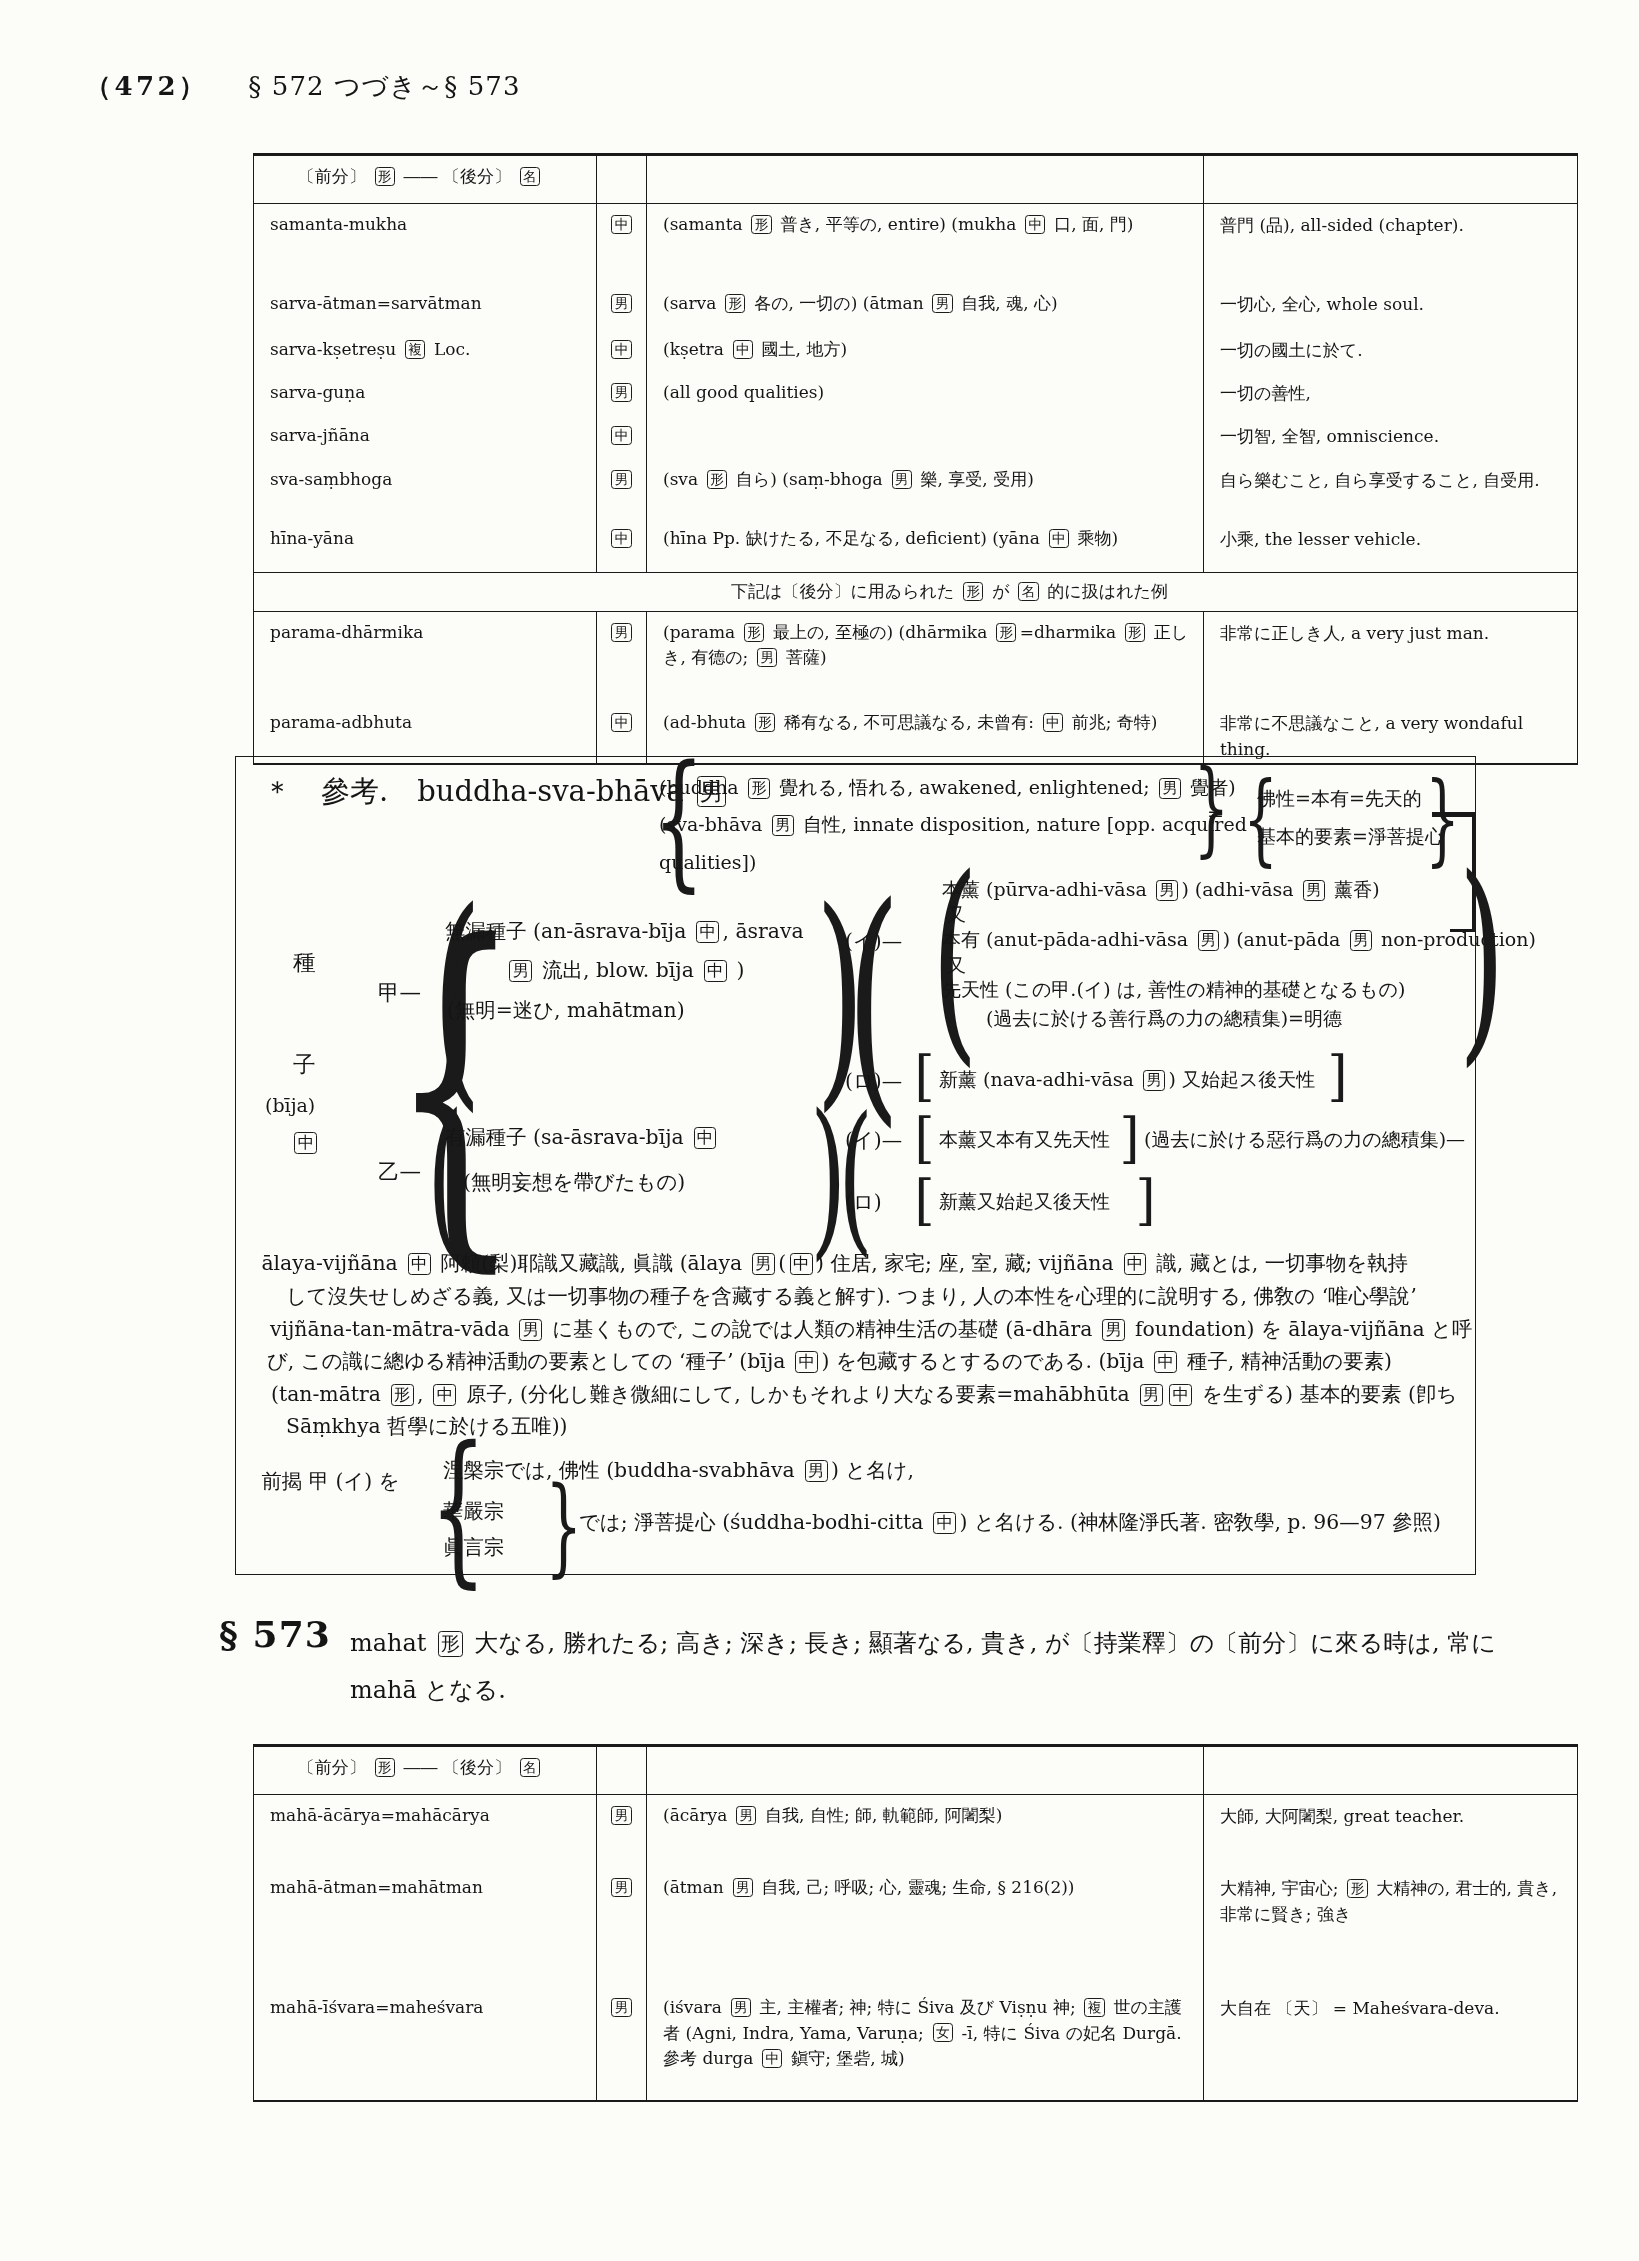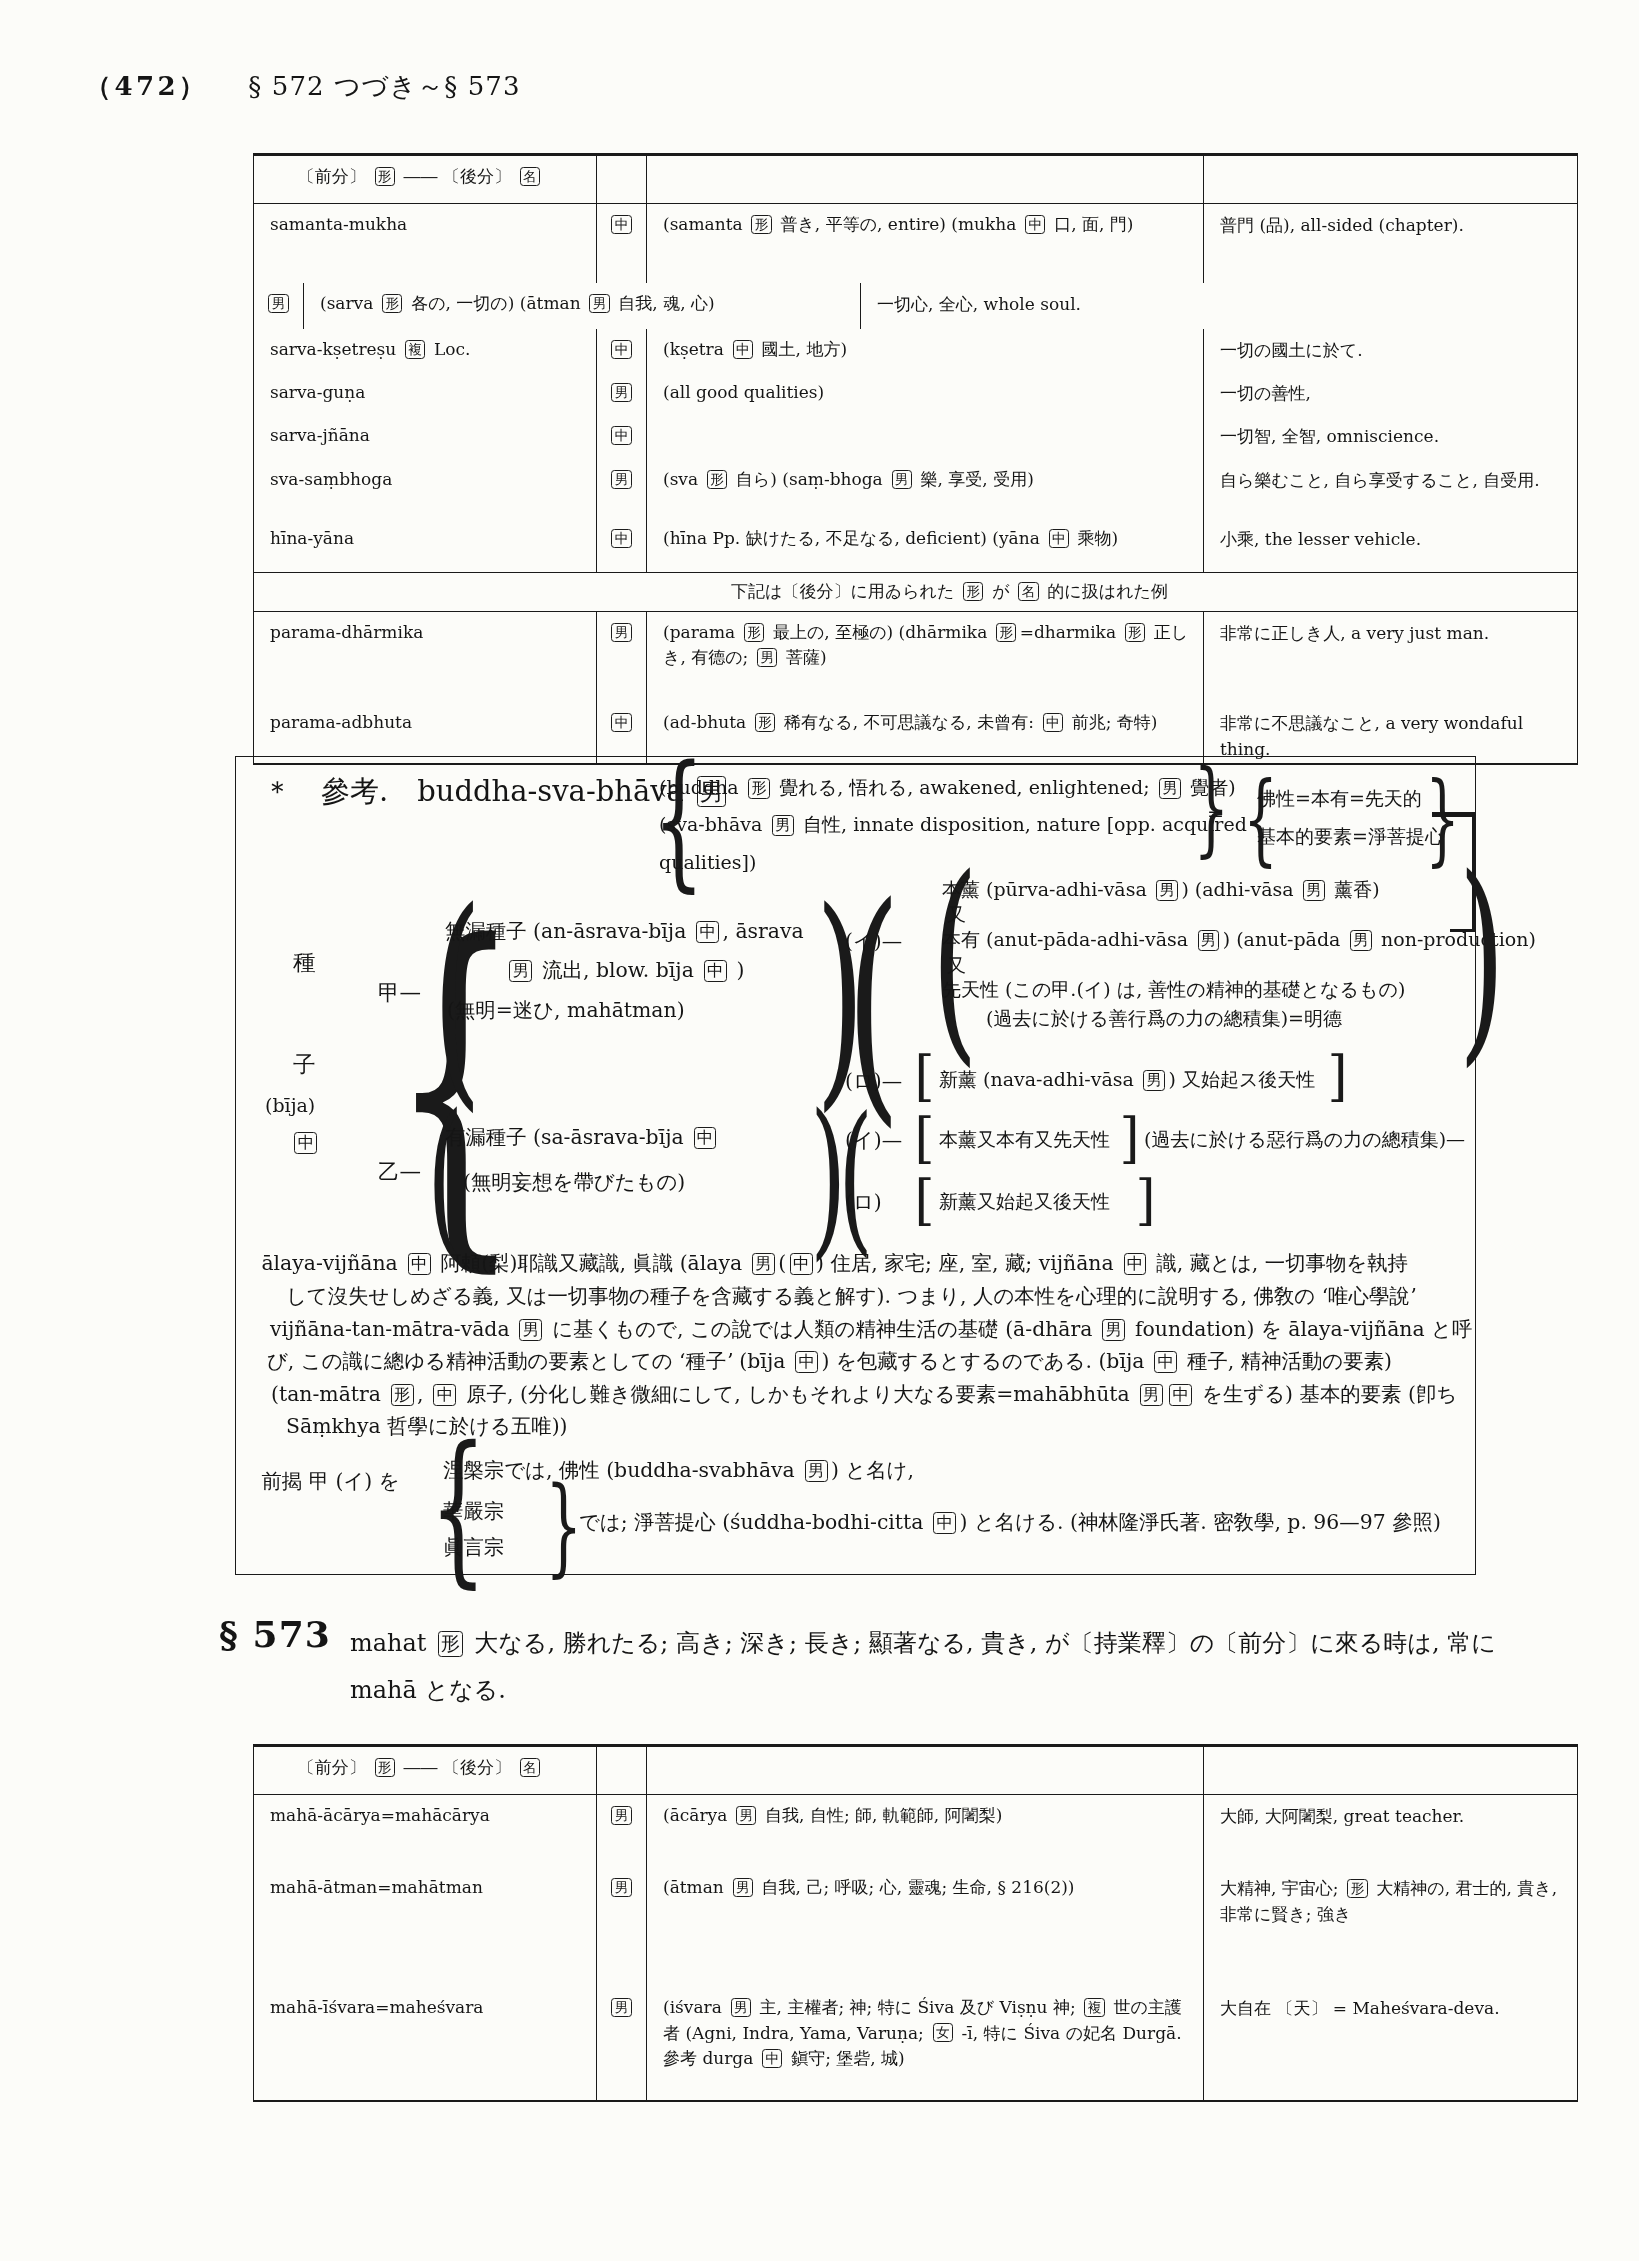--- a/index.html
+++ b/index.html
@@ -59,20 +59,21 @@
     <div class="tc c4"></div>
   </div>
 
   <div class="trow" style="min-height:79px">
     <div class="tc c1">samanta-mukha</div>
     <div class="tc c2"><span class="gb">中</span></div>
     <div class="tc c3">(samanta <span class="gb">形</span> 普き, 平等の, entire) (mukha <span class="gb">中</span> 口, 面, 門)</div>
     <div class="tc c4">普門 (品), all-sided (chapter).</div>
   </div>
   <div class="trow" style="min-height:46px">
+    <div class="tc c1">sarva-ātman=sarvātman</div>
     <div class="tc c2"><span class="gb">男</span></div>
     <div class="tc c3">(sarva <span class="gb">形</span> 各の, 一切の) (ātman <span class="gb">男</span> 自我, 魂, 心)</div>
     <div class="tc c4">一切心, 全心, whole soul.</div>
   </div>
   <div class="trow" style="min-height:43px">
     <div class="tc c1">sarva-kṣetreṣu <span class="gb">複</span> Loc.</div>
     <div class="tc c2"><span class="gb">中</span></div>
     <div class="tc c3">(kṣetra <span class="gb">中</span> 國土, 地方)</div>
     <div class="tc c4">一切の國土に於て.</div>
   </div>

